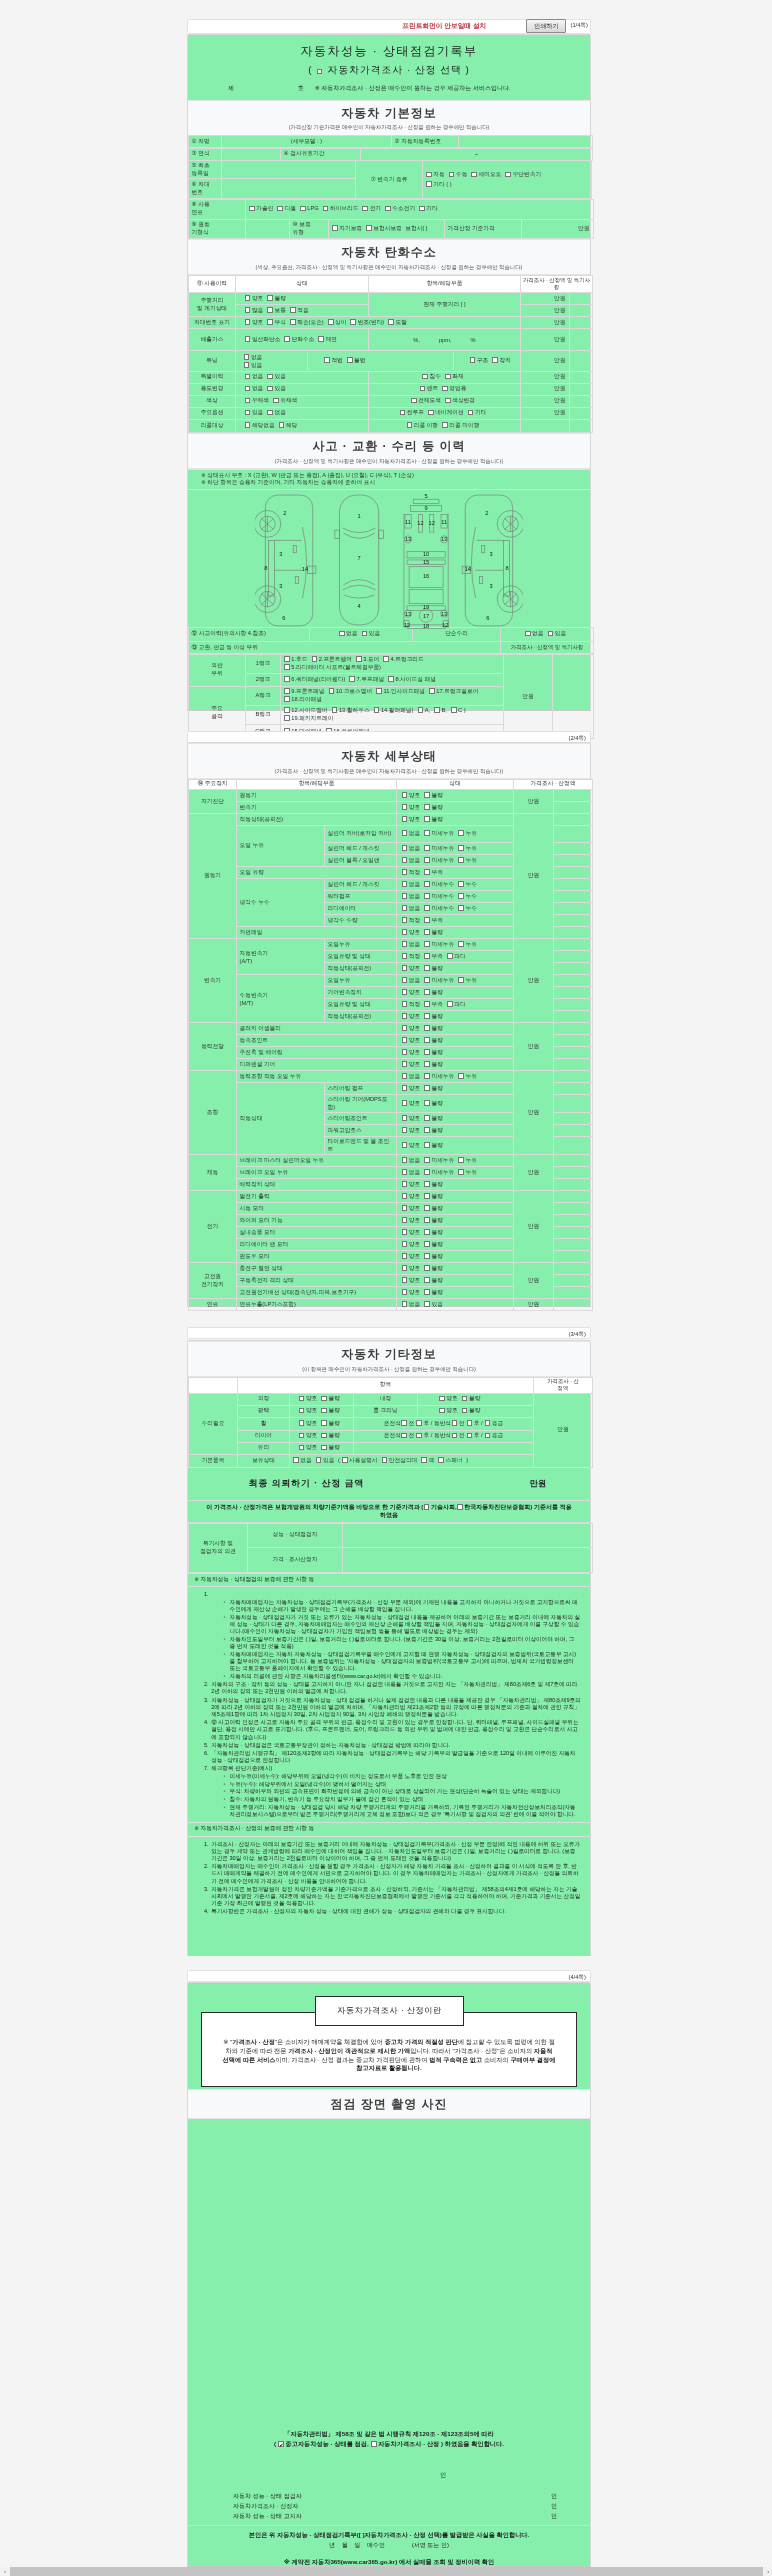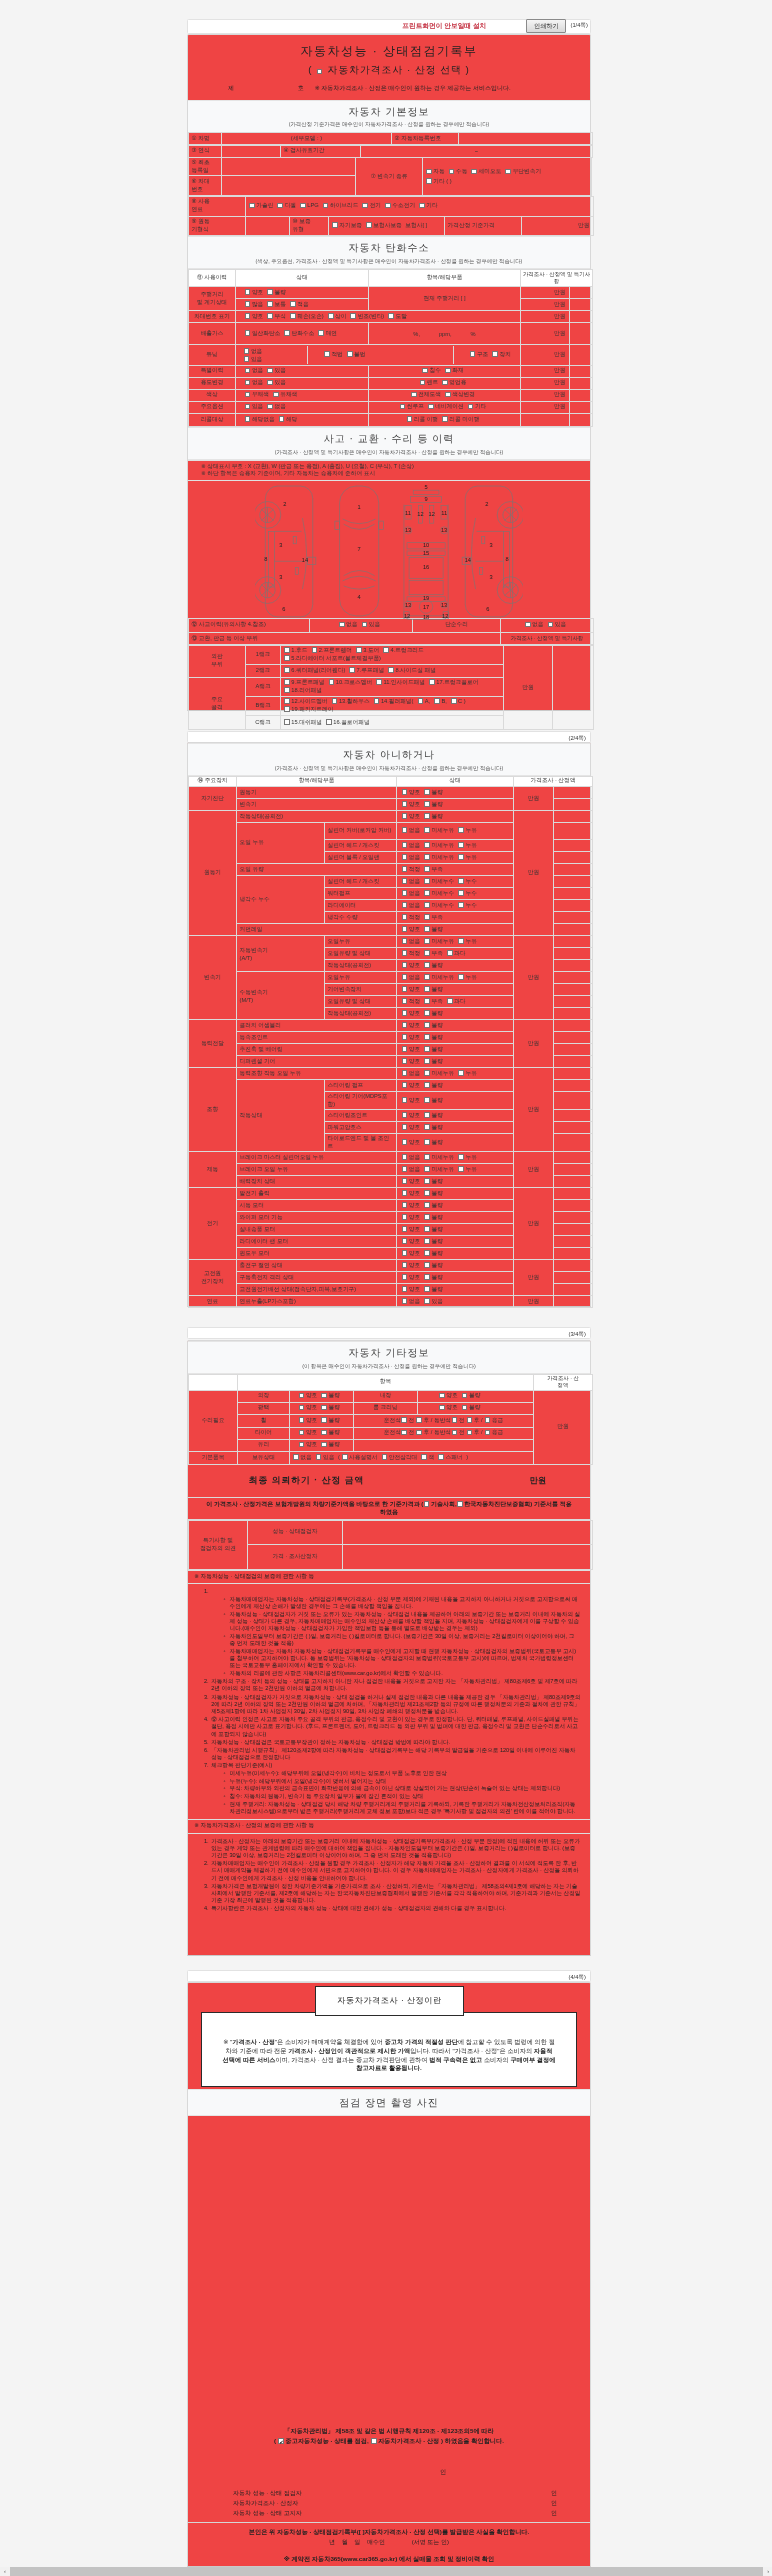--- a/index.html
+++ b/index.html
@@ -1,23 +1,23 @@
 <!DOCTYPE html>
 <html style="font-size:8.2px"><head>
 <meta charset="utf-8">
 <style>
   html,body{margin:0;padding:0;}
   body{width:773px;height:2576px;position:relative;background:#f4f4f4;
        font-family:"Liberation Sans","DejaVu Sans",sans-serif;color:#333;overflow:hidden;}
-  .page{position:absolute;left:187px;width:404px;background:#ef4444;border:0.5px solid #d8d8d8;
+  .page{position:absolute;left:187px;width:404px;background:#86efac;border:0.5px solid #d8d8d8;
         border-bottom:1.5px solid #c9c9c9;box-sizing:border-box;border-radius:2.1px 2.1px 0 0;}
   .strip{position:absolute;left:187px;width:404px;height:12.4px;background:#fff;border:0.5px solid #e2e2e2;
          box-sizing:border-box;font-size:5.7px;color:#333;text-align:right;padding:2.6px 4.1px 0 0;border-radius:1.5px;}
   .band{background:#f8f9fa;border-top:0.5px solid #e5e5e5;border-bottom:0.5px solid #e5e5e5;text-align:center;}
-  .band .bt{font-size:10px;font-weight:400;color:#3d3d3d;letter-spacing:1px;padding-top:4.1px;}
+  .band .bt{font-size:12px;font-weight:700;color:#3d3d3d;letter-spacing:1px;padding-top:4.1px;}
   .band .cap{font-size:5.4px;color:#555;padding:2.6px 0 3.6px;}
   table{border-collapse:collapse;width:100%;table-layout:fixed;margin-top:-0.5px;}
   td,th{border:0.5px solid #dadada;font-size:5.7px;color:#333;padding:0.5px 1.5px;overflow:hidden;
         font-weight:normal;vertical-align:middle;}
   th{background:#fff;}
   .lbl{text-align:left;padding-left:2.6px;}
   .ctr{text-align:center;}
   .man{text-align:right;padding-right:3.6px;}
   .manc{text-align:center;}
   .cb{display:inline-block;width:5.7px;height:5.7px;border:0.5px solid #767676;background:#fff;
@@ -46,21 +46,21 @@
   .legend{border-top:0.5px solid #e0e0e0;border-bottom:0.5px solid #e0e0e0;padding:2.1px 0 2.1px 13px;
           font-size:5.7px;line-height:7.2px;}
   
   .nhead{border-top:0.5px solid #ddd;border-bottom:0.5px solid #ddd;padding:2.1px 0 2.1px 6.2px;font-size:5.7px;color:#222;}
   .nbody{padding:3.1px 9.3px 4.1px 12.4px;font-size:5.6px;line-height:7.2px;color:#222;}
   .ni{display:flex;margin-top:1px;} .ni .n{width:8.2px;text-align:right;margin-right:2.6px;flex:none;}
   .ni .t{flex:1;}
   .bl{display:flex;padding-left:23px;margin-top:0.5px;} .bl .m{width:6.2px;flex:none;} .bl .t{flex:1;}
   
   .boxwrap{position:relative;height:106px;}
-  .tbox{position:absolute;top:3px;left:50%;margin-left:-74px;width:147px;height:28px;border:1px solid #2b2b2b;
+  .tbox{position:absolute;top:13px;left:50%;margin-left:-74px;width:147px;height:28px;border:1px solid #2b2b2b;
         background:#fff;z-index:2;text-align:center;line-height:28px;font-size:8.2px;letter-spacing:0.5px;color:#222;}
   .obox{position:absolute;top:29px;left:13px;right:13px;height:73px;border:1px solid #2b2b2b;background:#fff;}
   .oboxp{position:absolute;top:25px;left:20.6px;right:20.6px;font-size:6.2px;line-height:8.8px;text-align:center;color:#222;}
   .signline{text-align:center;font-size:6.2px;font-weight:bold;color:#222;line-height:9.3px;}
   .signer{display:flex;justify-content:space-between;padding:0 33px 0 45px;font-size:6px;height:10px;align-items:center;color:#222;}
   b{font-weight:bold;}
   
   #sbar{position:absolute;top:2567px;left:0;width:773px;height:8.8px;background:#dcdcdc;}
   #sbar .arrow{position:absolute;top:0;width:9.8px;height:8.8px;background:#f1f1f1;color:#555;font-size:5.7px;
                text-align:center;line-height:8.8px;}
@@ -464,21 +464,21 @@
           <td class="ctr">C랭크</td>
       <td class="lbl"><span class="opt"><span class="cb"></span>15.대쉬패널</span><span class="opt"><span class="cb"></span>16.플로어패널</span></td>
         </tr>
   </tbody>
     </table>
 </div>
 
 <div class="strip" style="top:731px;"><span>(2/4쪽)</span></div>
 <div class="page" style="top:742px;height:565px;">
   <div class="band">
-    <div class="bt">자동차 아니하거나</div>
+    <div class="bt">자동차 세부상태</div>
     <div class="cap">(가격조사 · 산정액 및 특기사항은 매수인이 자동차가격조사 · 산정을 원하는 경우에만 적습니다)</div>
   </div>
   <table>
     <colgroup>
         <col style="width:48px">
         <col style="width:88px">
         <col style="width:72px">
         <col style="width:117px">
         <col style="width:40px">
         <col style="width:39px">

